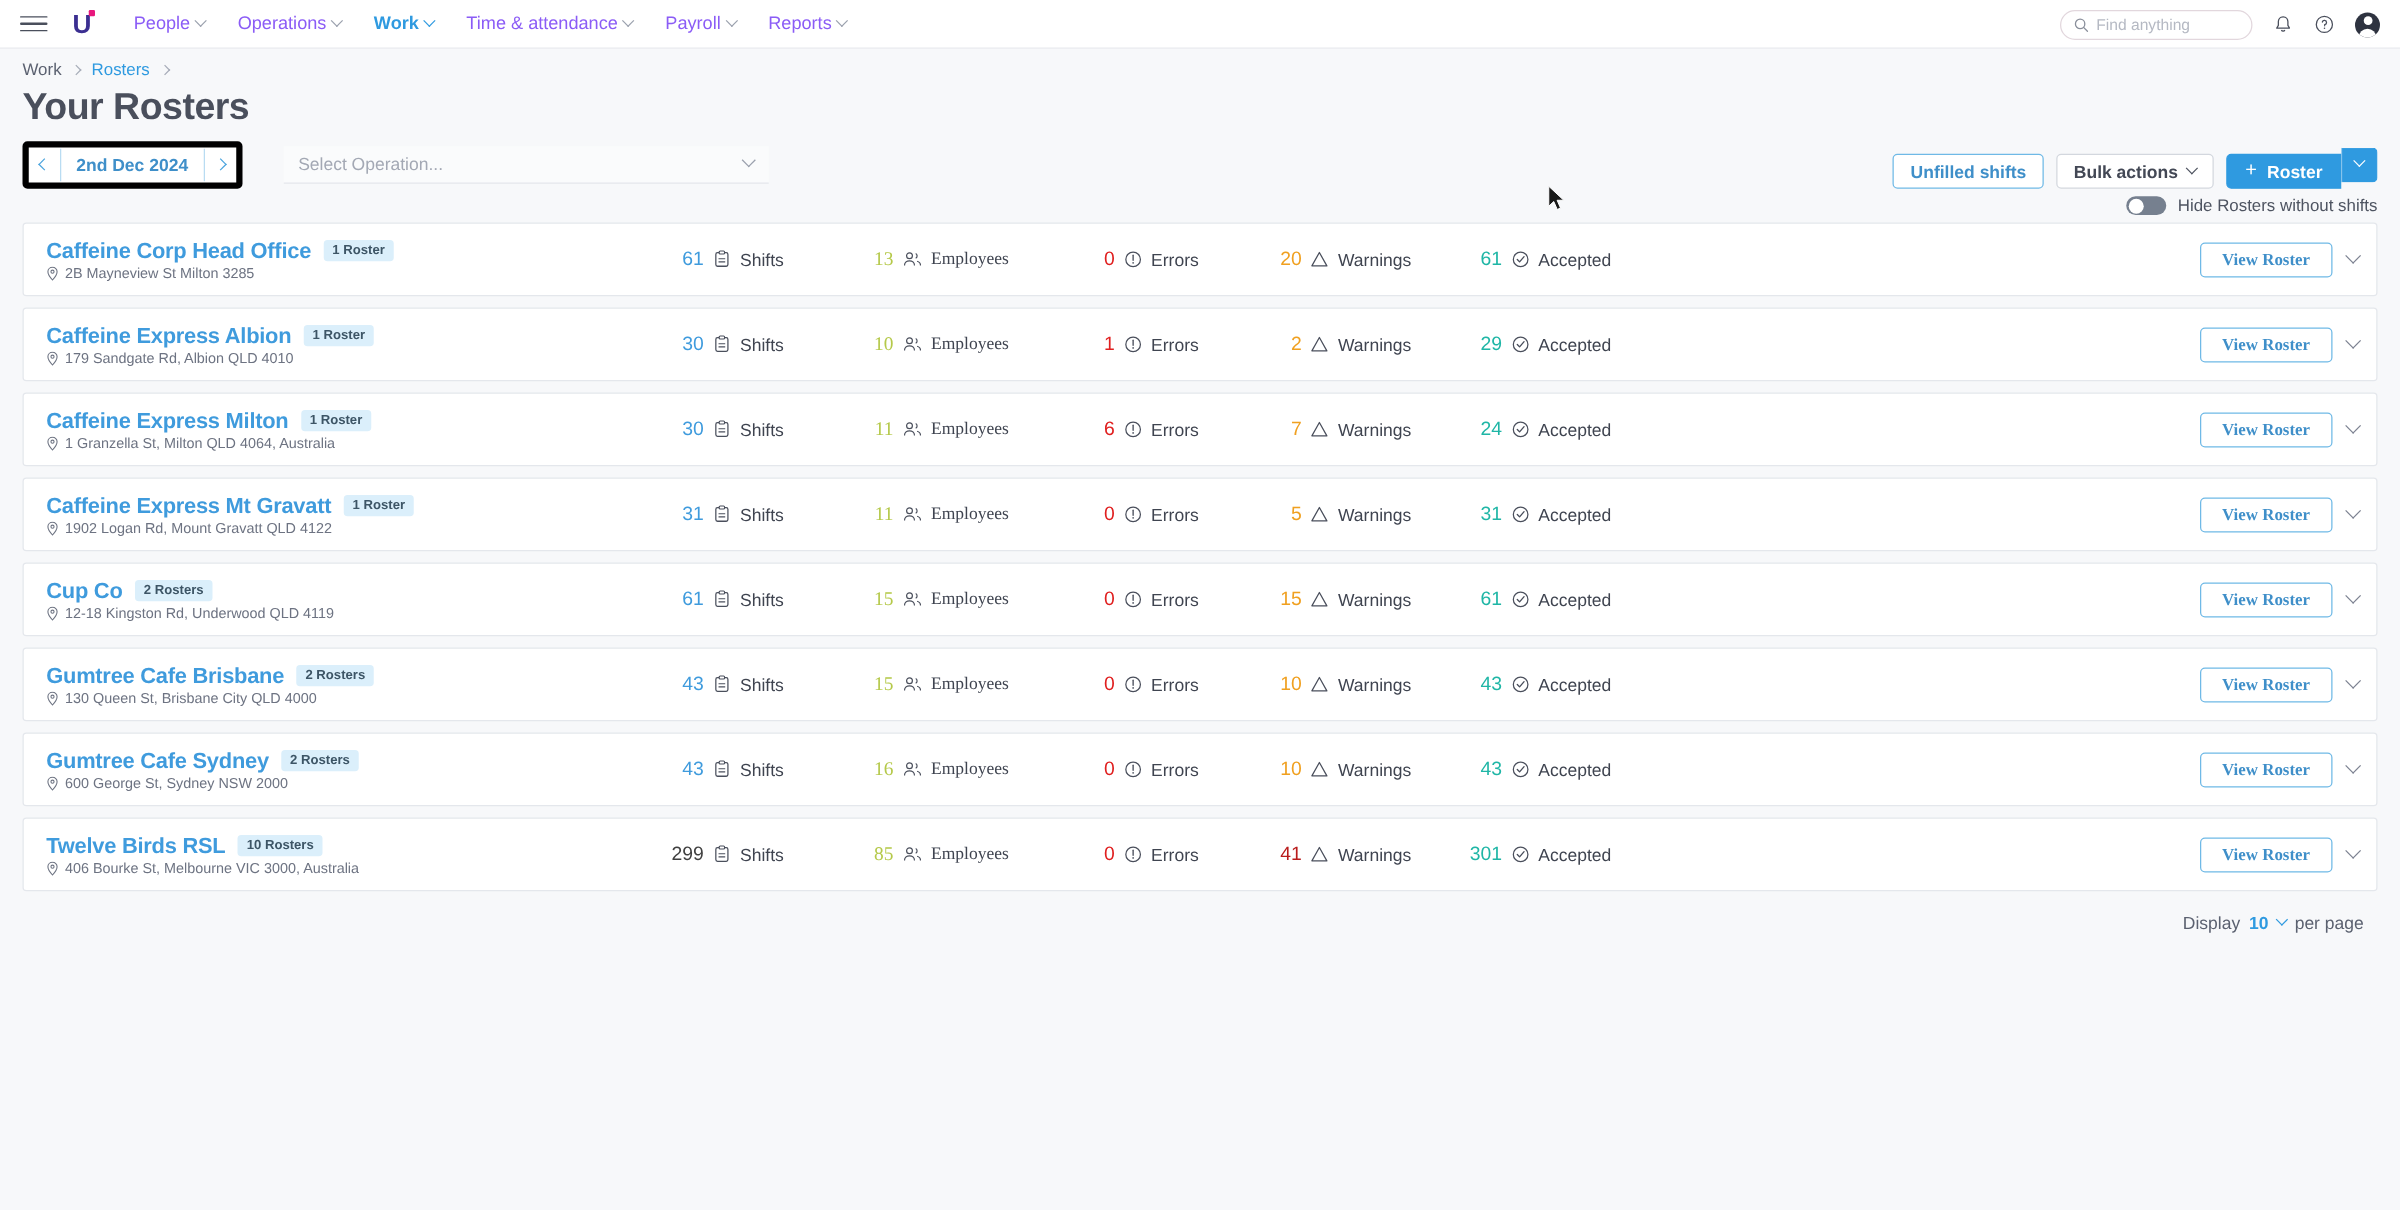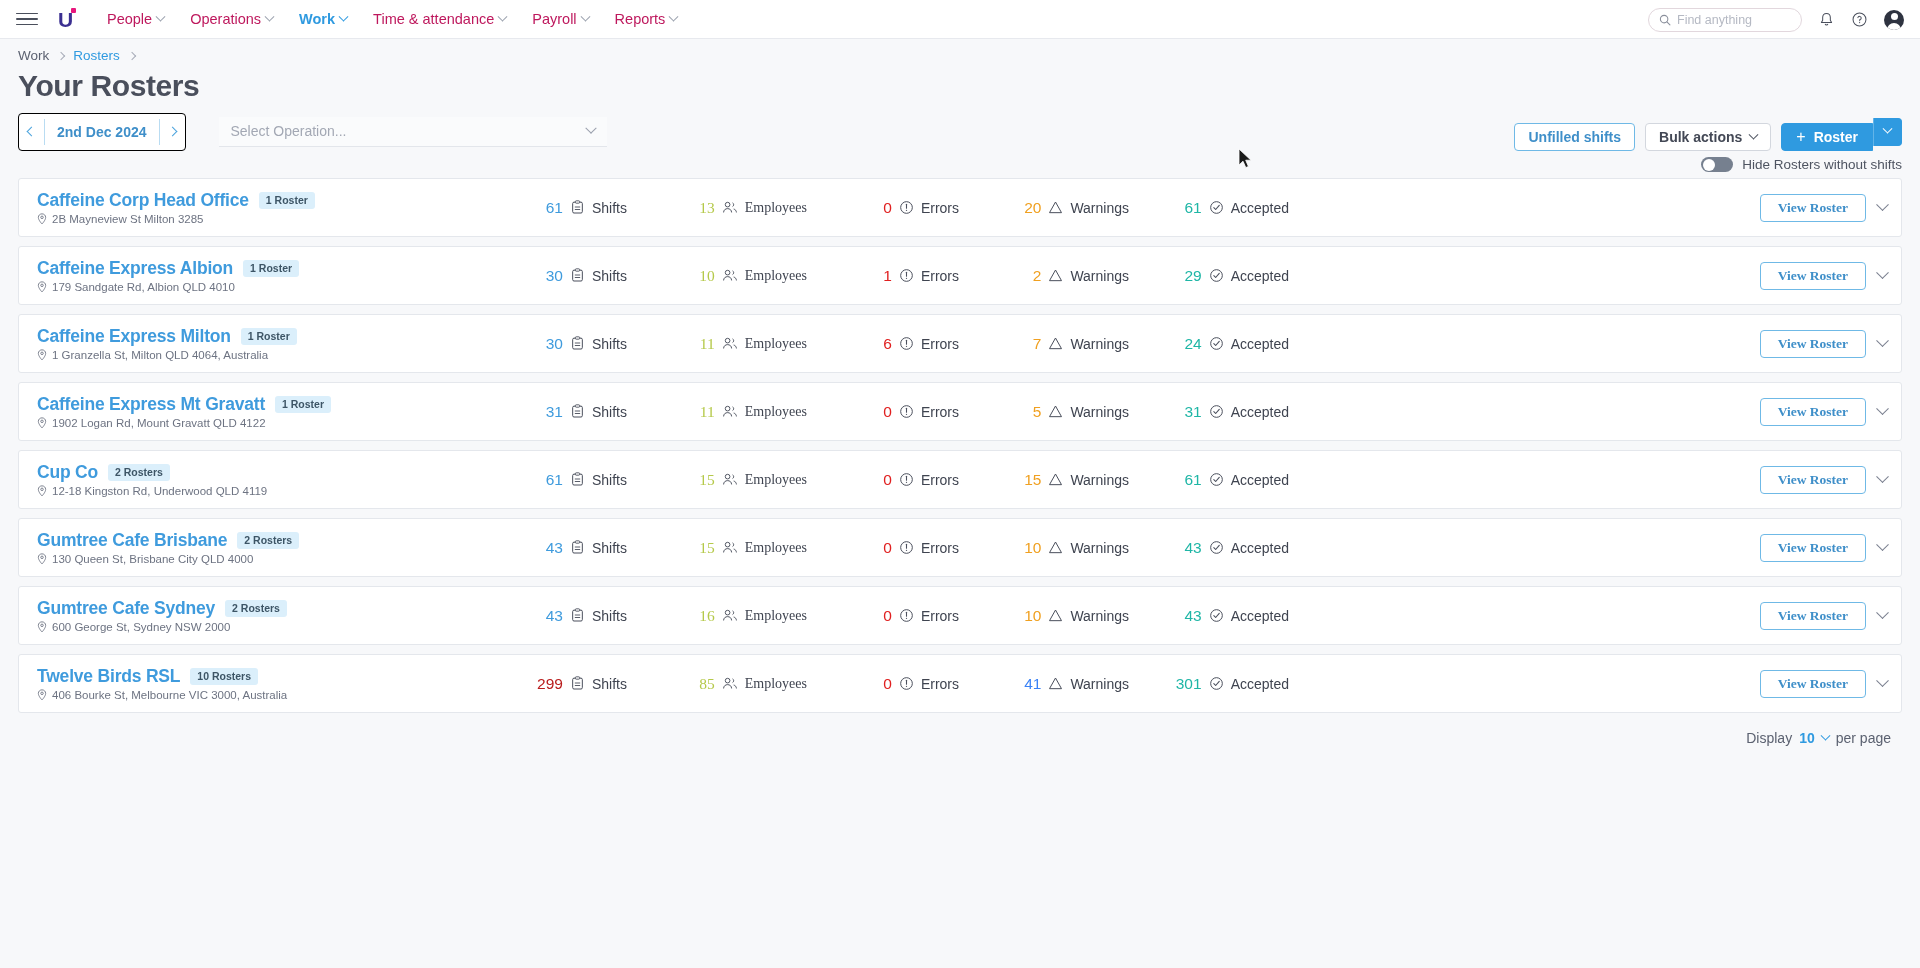--- a/index.html
+++ b/index.html
@@ -37,21 +37,21 @@
     font-size: 21px; font-weight: 700; color: #3b2f91;
     line-height: 1; letter-spacing: -1px;
   }
   .brand-logo .dot {
     position: absolute; top: 2px; right: 2px;
     width: 5px; height: 5px; background: #e8177d; border-radius: 1px;
   }
   .navitems { display: flex; align-items: center; gap: 0; }
   .navitem {
     display: flex; align-items: center; gap: 5px;
-    font-size: 14.5px; color: #be185d;
+    font-size: 14.5px; color: #8b5cf6;
     padding: 0 13px; height: 38px; cursor: pointer;
   }
   .navitem.active { color: #2f9ae0; font-weight: 600; }
   .caret-sm {
     display: inline-block;
     width: 7px; height: 7px;
     border-right: 1.4px solid #9aa0ad;
     border-bottom: 1.4px solid #9aa0ad;
     transform: rotate(45deg) translate(-2px,-2px);
   }
@@ -99,21 +99,21 @@
   }
 
   
   .toolbar {
     display: flex; align-items: center;
     padding: 9px 18px 0 18px;
     position: relative; height: 48px;
   }
   .dategroup {
     display: flex; align-items: center;
-    border: 1px solid #000000; border-radius: 4px;
+    border: 5px solid #000000; border-radius: 4px;
     height: 38px; overflow: hidden; background: #fff;
   }
   .dategroup .arrow {
     width: 25px; height: 26px;
     display: flex; align-items: center; justify-content: center;
     cursor: pointer;
   }
   .dg-chev-l {
     width: 7px; height: 7px;
     border-left: 1.5px solid #4aa3dd; border-bottom: 1.5px solid #4aa3dd;
@@ -959,21 +959,21 @@
         <svg class="pin-ico" width="10" height="12" viewBox="0 0 12 14">
     <path d="M6 .8 C3.5 .8 1.6 2.7 1.6 5.1 C1.6 8.3 6 13 6 13 S10.4 8.3 10.4 5.1 C10.4 2.7 8.5 .8 6 .8 Z" fill="none" stroke="#6d7382" stroke-width="1.05"></path>
     <circle cx="6" cy="5" r="1.5" fill="none" stroke="#6d7382" stroke-width="1.05"></circle>
   </svg>
         <span>406 Bourke St, Melbourne VIC 3000, Australia</span>
       </div>
     </div>
 
     <div class="stats">
       <div class="stat s-shifts align-r">
-        <span class="num" style="color:#b91c1c">299</span>
+        <span class="num" style="color:#404040">299</span>
         <span class="ico">
             <svg width="15" height="15" viewBox="0 0 18 18">
     <rect x="3.2" y="2.6" width="11.6" height="13" rx="1.6" fill="none" stroke="#4a4f5c" stroke-width="1.2"></rect>
     <rect x="6.4" y="1" width="5.2" height="2.8" rx="1" fill="#fff" stroke="#4a4f5c" stroke-width="1.1"></rect>
     <line x1="5.8" y1="8.4" x2="12.2" y2="8.4" stroke="#4a4f5c" stroke-width="1.1"></line>
     <line x1="5.8" y1="11.4" x2="12.2" y2="11.4" stroke="#4a4f5c" stroke-width="1.1"></line>
   </svg>
           </span>
         <span class="lbl">Shifts</span>
       </div>
@@ -994,21 +994,21 @@
         <span class="ico">
             <svg width="15" height="15" viewBox="0 0 18 18">
     <circle cx="9" cy="9" r="7" fill="none" stroke="#4a4f5c" stroke-width="1.2"></circle>
     <line x1="9" y1="5" x2="9" y2="9.8" stroke="#4a4f5c" stroke-width="1.3" stroke-linecap="round"></line>
     <circle cx="9" cy="12.4" r="0.8" fill="#4a4f5c"></circle>
   </svg>
           </span>
         <span class="lbl">Errors</span>
       </div>
       <div class="stat s-warn align-r">
-        <span class="num" style="color:#3b82f6">41</span>
+        <span class="num" style="color:#b91c1c">41</span>
         <span class="ico">
             <svg width="15" height="15" viewBox="0 0 18 18">
     <path d="M9 2.4 L16.2 15.2 L1.8 15.2 Z" fill="none" stroke="#4a4f5c" stroke-width="1.2" stroke-linejoin="round"></path>
   </svg>
           </span>
         <span class="lbl">Warnings</span>
       </div>
       <div class="stat s-acc align-r">
         <span class="num" style="color:#1fb6a6">301</span>
         <span class="ico">

